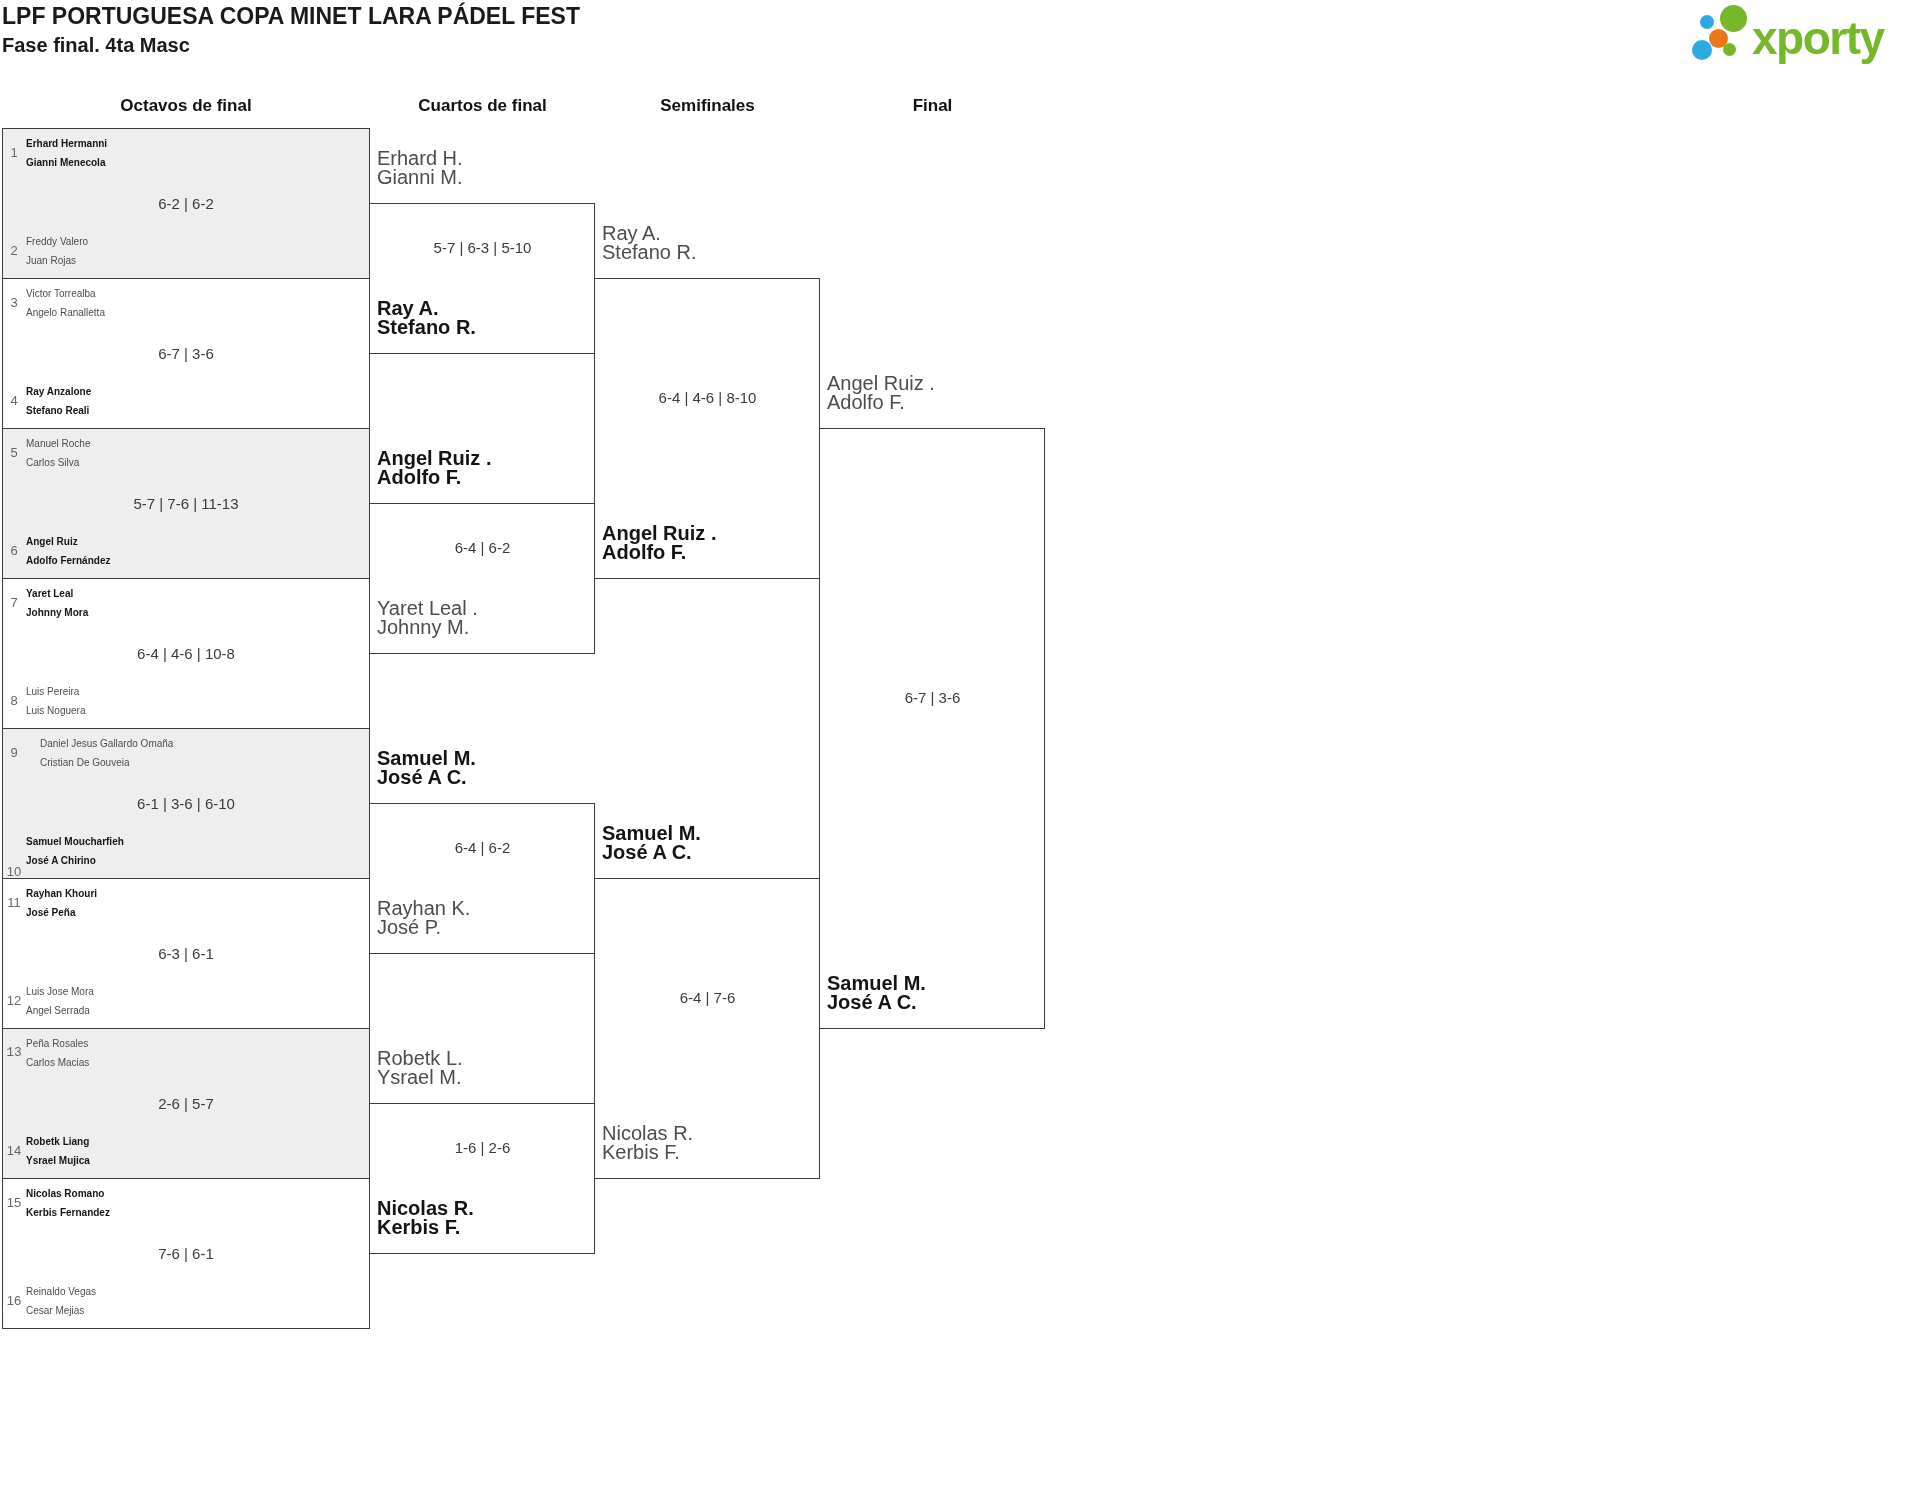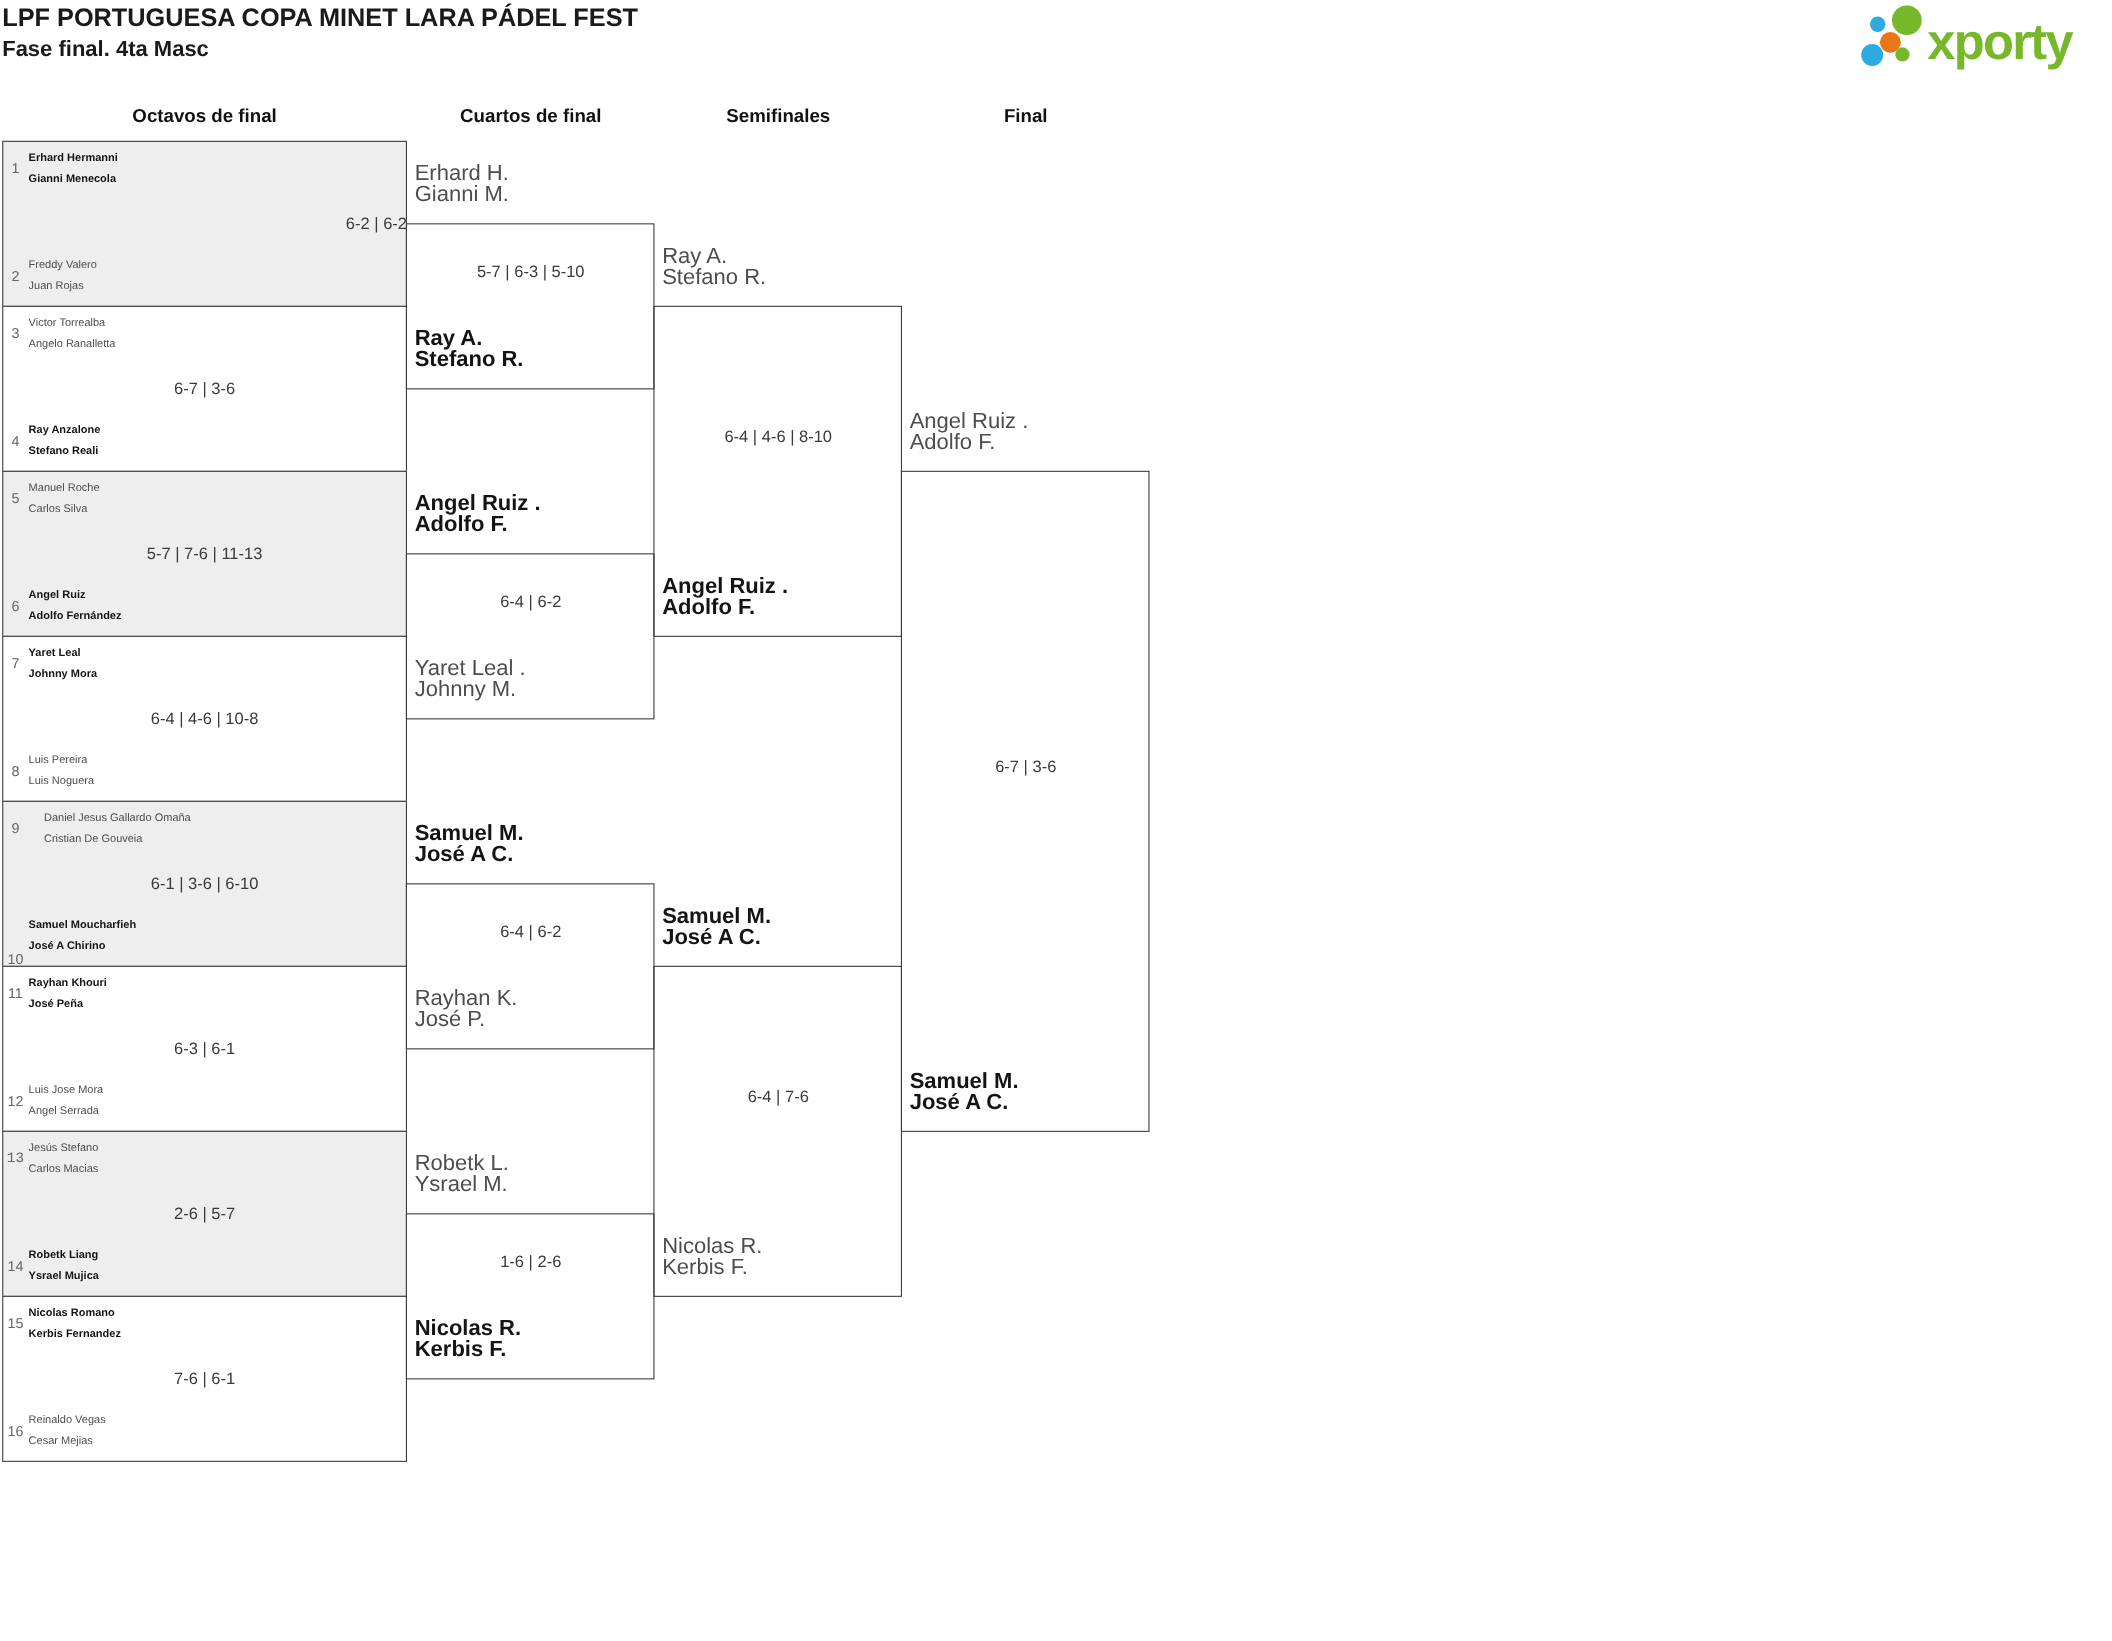--- a/index.html
+++ b/index.html
@@ -58,21 +58,21 @@
 <div class="abs rh rh2">Semifinales</div>
 <div class="abs rh rh3">Final</div>
 
 <div id="bracket" class="abs">
     <div class="abs m16box shaded" style="left: 2px; top: 128px; width: 368px; height: 151px;"></div>
     <div class="abs seed" style="left: 4px; top: 134px;">1</div>
     <div class="abs team winner" style="left: 26px; top: 134px;">
       <div>Erhard Hermanni</div>
       <div>Gianni Menecola</div>
     </div>
-    <div class="abs score" style="left: 2px; top: 194px; width: 368px; text-align: right;">6-2 | 6-2</div>
+    <div class="abs score" style="left: 2px; top: 194px; width: 368px;">6-2 | 6-2</div>
     <div class="abs seed" style="left: 4px; top: 232px;">2</div>
     <div class="abs team" style="left: 26px; top: 216px; margin-top: 16px;">
       <div>Freddy Valero</div>
       <div>Juan Rojas</div>
     </div>
     <div class="abs m16box" style="left: 2px; top: 278px; width: 368px; height: 151px;"></div>
     <div class="abs seed" style="left: 4px; top: 284px;">3</div>
     <div class="abs team" style="left: 26px; top: 284px;">
       <div>Victor Torrealba</div>
       <div>Angelo Ranalletta</div>
@@ -127,21 +127,21 @@
     </div>
     <div class="abs score" style="left: 2px; top: 944px; width: 368px;">6-3 | 6-1</div>
     <div class="abs seed" style="left: 4px; top: 982px;">12</div>
     <div class="abs team" style="left: 26px; top: 982px;">
       <div>Luis Jose Mora</div>
       <div>Angel Serrada</div>
     </div>
     <div class="abs m16box shaded" style="left: 2px; top: 1028px; width: 368px; height: 151px;"></div>
     <div class="abs seed" style="left: 4px; top: 1034px; font-family: Liberation Mono, monospace;">13</div>
     <div class="abs team" style="left: 26px; top: 1034px;">
-      <div>Jesús Stefano</div>
+      <div>Peña Rosales</div>
       <div>Carlos Macias</div>
     </div>
     <div class="abs score" style="left: 2px; top: 1094px; width: 368px;">2-6 | 5-7</div>
     <div class="abs seed" style="left: 4px; top: 1132px;">14</div>
     <div class="abs team winner" style="left: 26px; top: 1132px;">
       <div>Robetk Liang</div>
       <div>Ysrael Mujica</div>
     </div>
     <div class="abs m16box" style="left: 2px; top: 1178px; width: 368px; height: 151px;"></div>
     <div class="abs seed" style="left: 4px; top: 1184px;">15</div>

